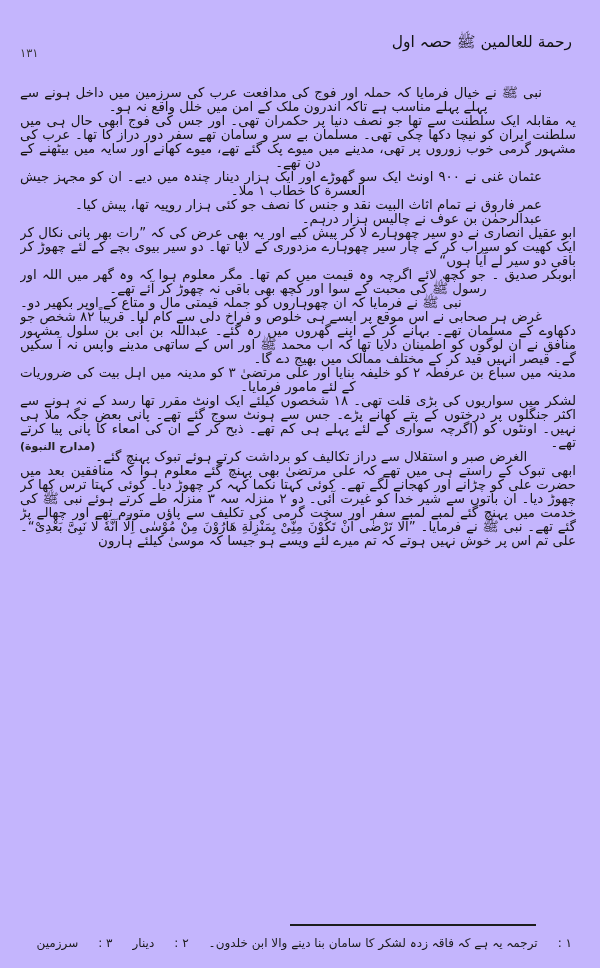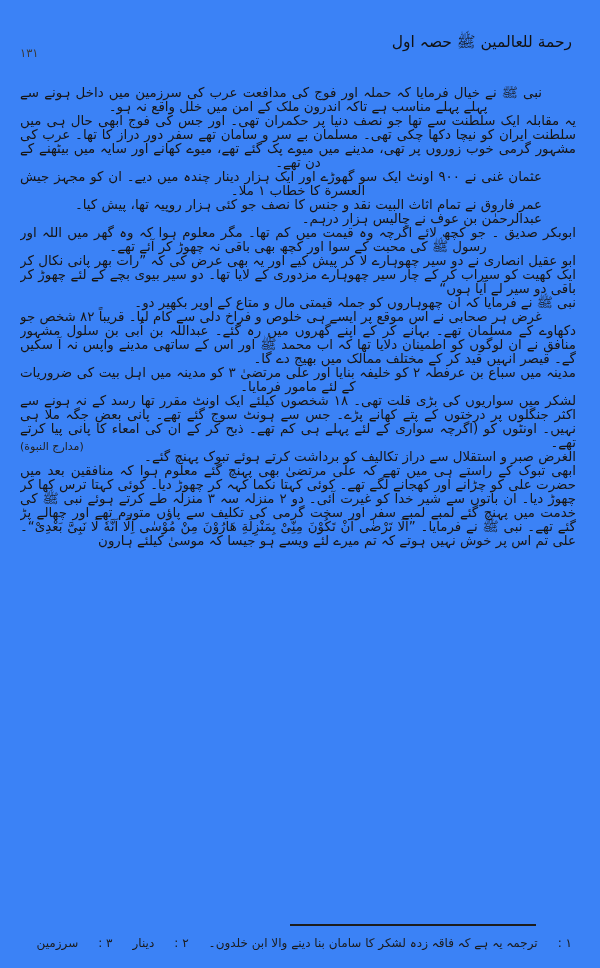--- a/index.html
+++ b/index.html
@@ -4,21 +4,21 @@
 <style>
   html,body{margin:0;padding:0;}
   body{
     width:600px;height:968px;
     background:#e9e7e1;
     font-family:"DejaVu Sans",sans-serif;
   }
   .page{
     position:relative;
     width:600px;height:968px;
-    background:#3b82f6;
+    background:#c4b5fd;
     box-sizing:border-box;
     overflow:hidden;
     direction:rtl;
     color:#171513;
   }
   .pagenum{
     position:absolute;left:20px;top:46px;
     font-size:11.5px;color:#3a3a3a;letter-spacing:1px;
   }
   .htitle{
@@ -28,26 +28,27 @@
   .body{
     position:absolute;top:86px;right:24px;
     width:556px;height:836px;overflow:hidden;
     font-size:13.4px;line-height:14px;
     text-align:justify;text-justify:inter-word;
   }
   .p{margin:0;}
   .p.indent{text-indent:34px;}
   .p.flush{text-indent:0;}
   .p.last-center{text-align-last:center;}
-  .p.center{text-align:right;text-indent:0;}
+  .p.center{text-align:left;text-indent:0;}
   .tail{
     float:left;
     font-size:11px;
     color:#222;
     padding-top:4px;
+    font-weight:bold;
   }
   .footrule{
     position:absolute;top:924px;right:64px;
     width:246px;height:2px;background:#1d1d1d;
   }
   .footrow{
     position:absolute;top:936px;right:28px;left:12px;
     display:flex;align-items:baseline;gap:20px;
     font-size:12px;color:#1b1b1b;
     white-space:nowrap;overflow:hidden;
@@ -62,22 +63,22 @@
 <div class="page">
   <span class="pagenum">۱۳۱</span>
   <span class="htitle">رحمة للعالمين ﷺ حصہ اول</span>
 
   <div class="body" id="body-text">
       <div class="p indent last-center">نبی ﷺ نے خیال فرمایا کہ حملہ آور فوج کی مدافعت عرب کی سرزمین میں داخل ہونے سے پہلے پہلے مناسب ہے تاکہ اندرون ملک کے امن میں خلل واقع نہ ہو۔</div>
       <div class="p flush last-center">یہ مقابلہ ایک سلطنت سے تھا جو نصف دنیا پر حکمران تھی۔ اور جس کی فوج ابھی حال ہی میں سلطنت ایران کو نیچا دکھا چکی تھی۔ مسلمان بے سر و سامان تھے سفر دور دراز کا تھا۔ عرب کی مشہور گرمی خوب زوروں پر تھی، مدینے میں میوے پک گئے تھے، میوے کھانے اور سایہ میں بیٹھنے کے دن تھے۔</div>
       <div class="p indent last-center">عثمان غنی نے ۹۰۰ اونٹ ایک سو گھوڑے اور ایک ہزار دینار چندہ میں دیے۔ ان کو مجہز جیش العسرة کا خطاب ۱ ملا۔</div>
       <div class="p indent">عمر فاروق نے تمام اثاث البیت نقد و جنس کا نصف جو کئی ہزار روپیہ تھا، پیش کیا۔</div>
       <div class="p indent">عبدالرحمٰن بن عوف نے چالیس ہزار درہم۔</div>
+      <div class="p flush">ابو عقیل انصاری نے دو سیر چھوہارے لا کر پیش کیے اور یہ بھی عرض کی کہ ”رات بھر پانی نکال کر ایک کھیت کو سیراب کر کے چار سیر چھوہارے مزدوری کے لایا تھا۔ دو سیر بیوی بچے کے لئے چھوڑ کر باقی دو سیر لے آیا ہوں“</div>
       <div class="p flush last-center">ابوبکر صدیق ۔ جو کچھ لائے اگرچہ وہ قیمت میں کم تھا۔ مگر معلوم ہوا کہ وہ گھر میں اللہ اور رسول ﷺ کی محبت کے سوا اور کچھ بھی باقی نہ چھوڑ کر آئے تھے۔</div>
-      <div class="p flush">ابو عقیل انصاری نے دو سیر چھوہارے لا کر پیش کیے اور یہ بھی عرض کی کہ ”رات بھر پانی نکال کر ایک کھیت کو سیراب کر کے چار سیر چھوہارے مزدوری کے لایا تھا۔ دو سیر بیوی بچے کے لئے چھوڑ کر باقی دو سیر لے آیا ہوں“</div>
       <div class="p center">نبی ﷺ نے فرمایا کہ ان چھوہاروں کو جملہ قیمتی مال و متاع کے اوپر بکھیر دو۔</div>
       <div class="p indent">غرض ہر صحابی نے اس موقع پر ایسے ہی خلوص و فراخ دلی سے کام لیا۔ قریباً ۸۲ شخص جو دکھاوے کے مسلمان تھے۔ بہانے کر کے اپنے گھروں میں رہ گئے۔ عبداللہ بن اُبی بن سلول مشہور منافق نے ان لوگوں کو اطمینان دلایا تھا کہ اب محمد ﷺ اور اس کے ساتھی مدینے واپس نہ آ سکیں گے۔ قیصر انہیں قید کر کے مختلف ممالک میں بھیج دے گا۔</div>
       <div class="p flush last-center">مدینہ میں سباع بن عرفطہ ۲ کو خلیفہ بنایا اور علی مرتضیٰ ۳ کو مدینہ میں اہل بیت کی ضروریات کے لئے مامور فرمایا۔</div>
       <div class="p flush">لشکر میں سواریوں کی بڑی قلت تھی۔ ۱۸ شخصوں کیلئے ایک اونٹ مقرر تھا رسد کے نہ ہونے سے اکثر جنگلوں پر درختوں کے پتے کھانے پڑے۔ جس سے ہونٹ سوج گئے تھے۔ پانی بعض جگہ ملا ہی نہیں۔ اونٹوں کو (اگرچہ سواری کے لئے پہلے ہی کم تھے۔ ذبح کر کے ان کی امعاء کا پانی پیا کرتے تھے۔<span class="tail">(مدارج النبوة)</span></div>
       <div class="p center">الغرض صبر و استقلال سے دراز تکالیف کو برداشت کرتے ہوئے تبوک پہنچ گئے۔</div>
       <div class="p flush">ابھی تبوک کے راستے ہی میں تھے کہ علی مرتضیٰ بھی پہنچ گئے معلوم ہوا کہ منافقین بعد میں حضرت علی کو چڑانے اور کھجانے لگے تھے۔ کوئی کہتا نکما کہہ کر چھوڑ دیا۔ کوئی کہتا ترس کھا کر چھوڑ دیا۔ ان باتوں سے شیر خدا کو غیرت آئی۔ دو ۲ منزلہ سہ ۳ منزلہ طے کرتے ہوئے نبی ﷺ کی خدمت میں پہنچ گئے لمبے لمبے سفر اور سخت گرمی کی تکلیف سے پاؤں متورم تھے اور چھالے پڑ گئے تھے۔ نبی ﷺ نے فرمایا۔ ”اَلَا تَرْضٰی اَنْ تَکُوْنَ مِنِّیْ بِمَنْزِلَةِ هَارُوْنَ مِنْ مُوْسٰی اِلَّا اَنَّهٗ لَا نَبِیَّ بَعْدِیْ“۔ علی تم اس پر خوش نہیں ہوتے کہ تم میرے لئے ویسے ہو جیسا کہ موسیٰ کیلئے ہارون</div>
     </div>
 
   <div class="footrule"></div>
   <div class="footrow" id="footnotes">

